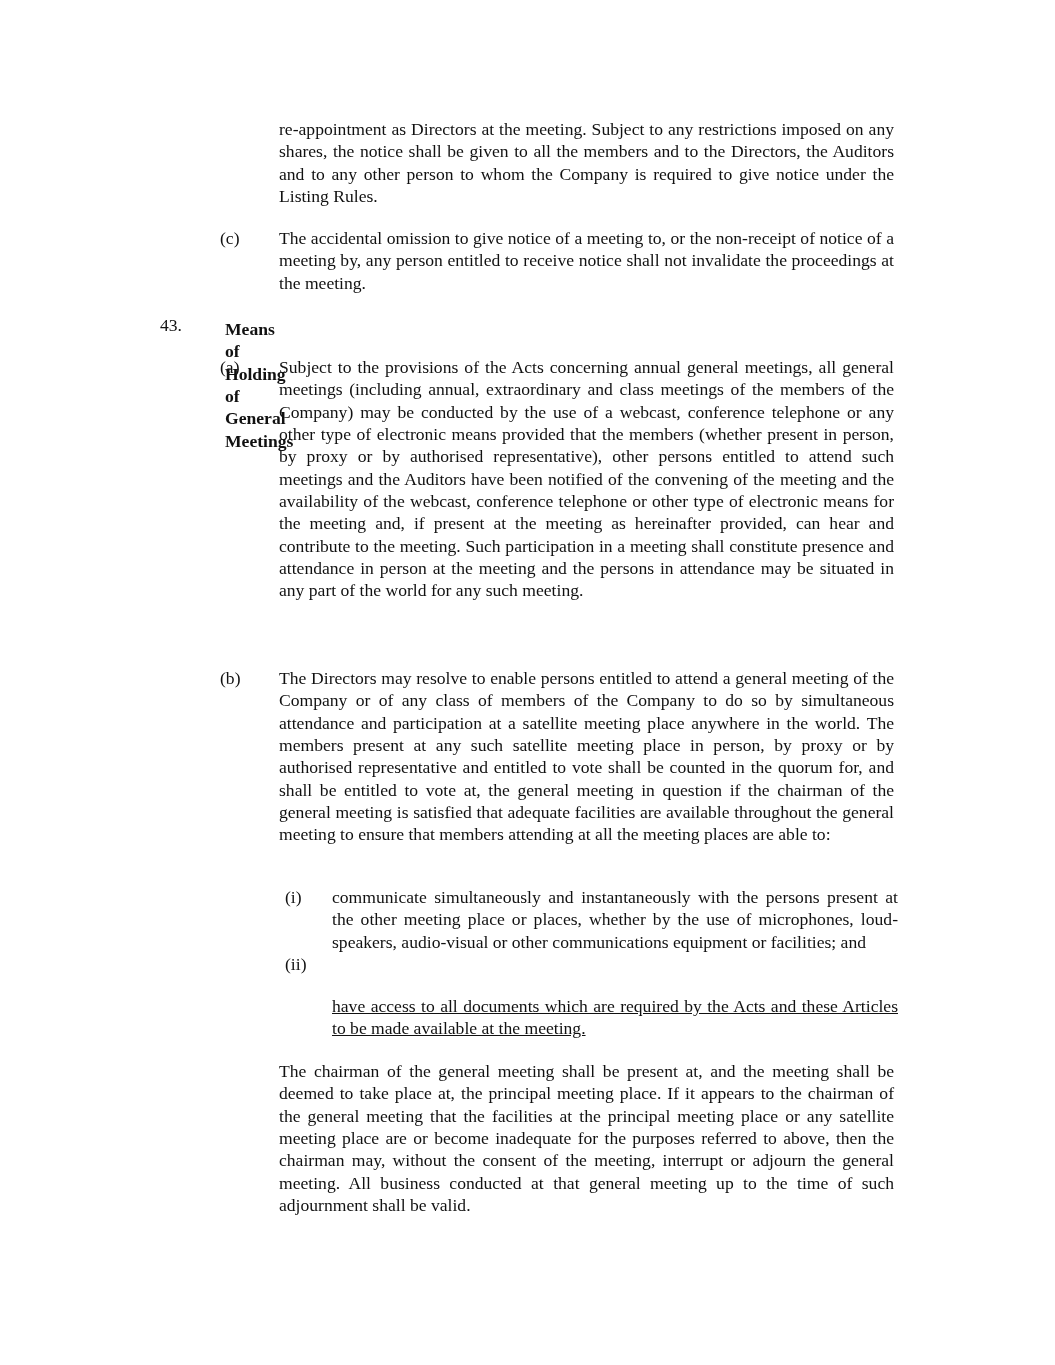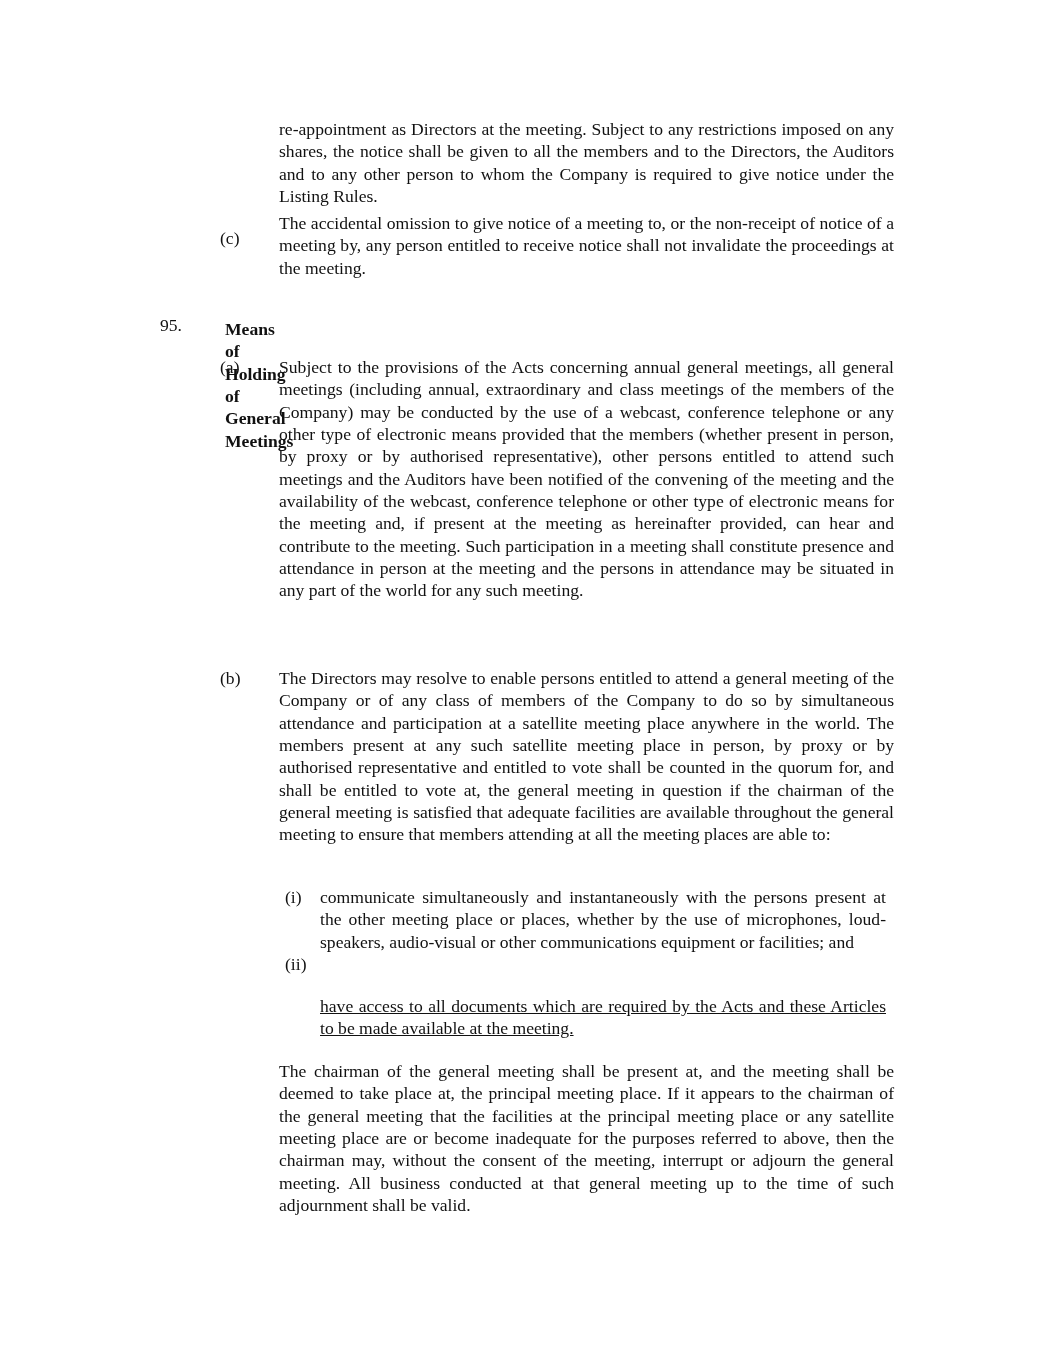--- a/index.html
+++ b/index.html
@@ -49,40 +49,40 @@
       font-weight: bold;
       margin: 4px;
     }
     .sub-label {
       position: absolute;
       left: 285px;
       margin: 0;
     }
     .sub-para {
       position: absolute;
-      left: 320px;
+      left: 332px;
       width: 566px;
       text-align: justify;
       margin: 0;
     }
   </style>
 </head>
 <body>
 
 <div class="page">
 
   <p class="para" style="top:118px;">re-appointment as Directors at the meeting.  Subject to any restrictions imposed on any shares, the notice shall be given to all the members and to the Directors, the Auditors and to any other person to whom the Company is required to give notice under the Listing Rules.</p>
 
   <div class="block" style="left:0;top:0;">
     <p class="label label-letter" style="top:227px;">(c)</p>
-    <p class="para" style="top:212px;">The accidental omission to give notice of a meeting to, or the non-receipt of notice of a meeting by, any person entitled to receive notice shall not invalidate the proceedings at the meeting.</p>
+    <p class="para" style="top:227px;">The accidental omission to give notice of a meeting to, or the non-receipt of notice of a meeting by, any person entitled to receive notice shall not invalidate the proceedings at the meeting.</p>
   </div>
 
   <div class="block" style="left:0;top:0;">
-    <p class="label label-num" style="top:314px;">95.</p>
+    <p class="label label-num" style="top:314px;">43.</p>
     <p class="heading" style="top:314px;">Means of Holding of General Meetings</p>
   </div>
 
   <div class="block" style="left:0;top:0;">
     <p class="label label-letter" style="top:356px;">(a)</p>
     <p class="para" style="top:356px;">Subject to the provisions of the Acts concerning annual general meetings, all general meetings (including annual, extraordinary and class meetings of the members of the Company) may be conducted by the use of a webcast, conference telephone or any other type of electronic means provided that the members (whether present in person, by proxy or by authorised representative), other persons entitled to attend such meetings and the Auditors have been notified of the convening of the meeting and the availability of the webcast, conference telephone or other type of electronic means for the meeting and, if present at the meeting as hereinafter provided, can hear and contribute to the meeting.  Such participation in a meeting shall constitute presence and attendance in person at the meeting and the persons in attendance may be situated in any part of the world for any such meeting.</p>
   </div>
 
   <div class="block" style="left:0;top:0;">
     <p class="label label-letter" style="top:667px;">(b)</p>

